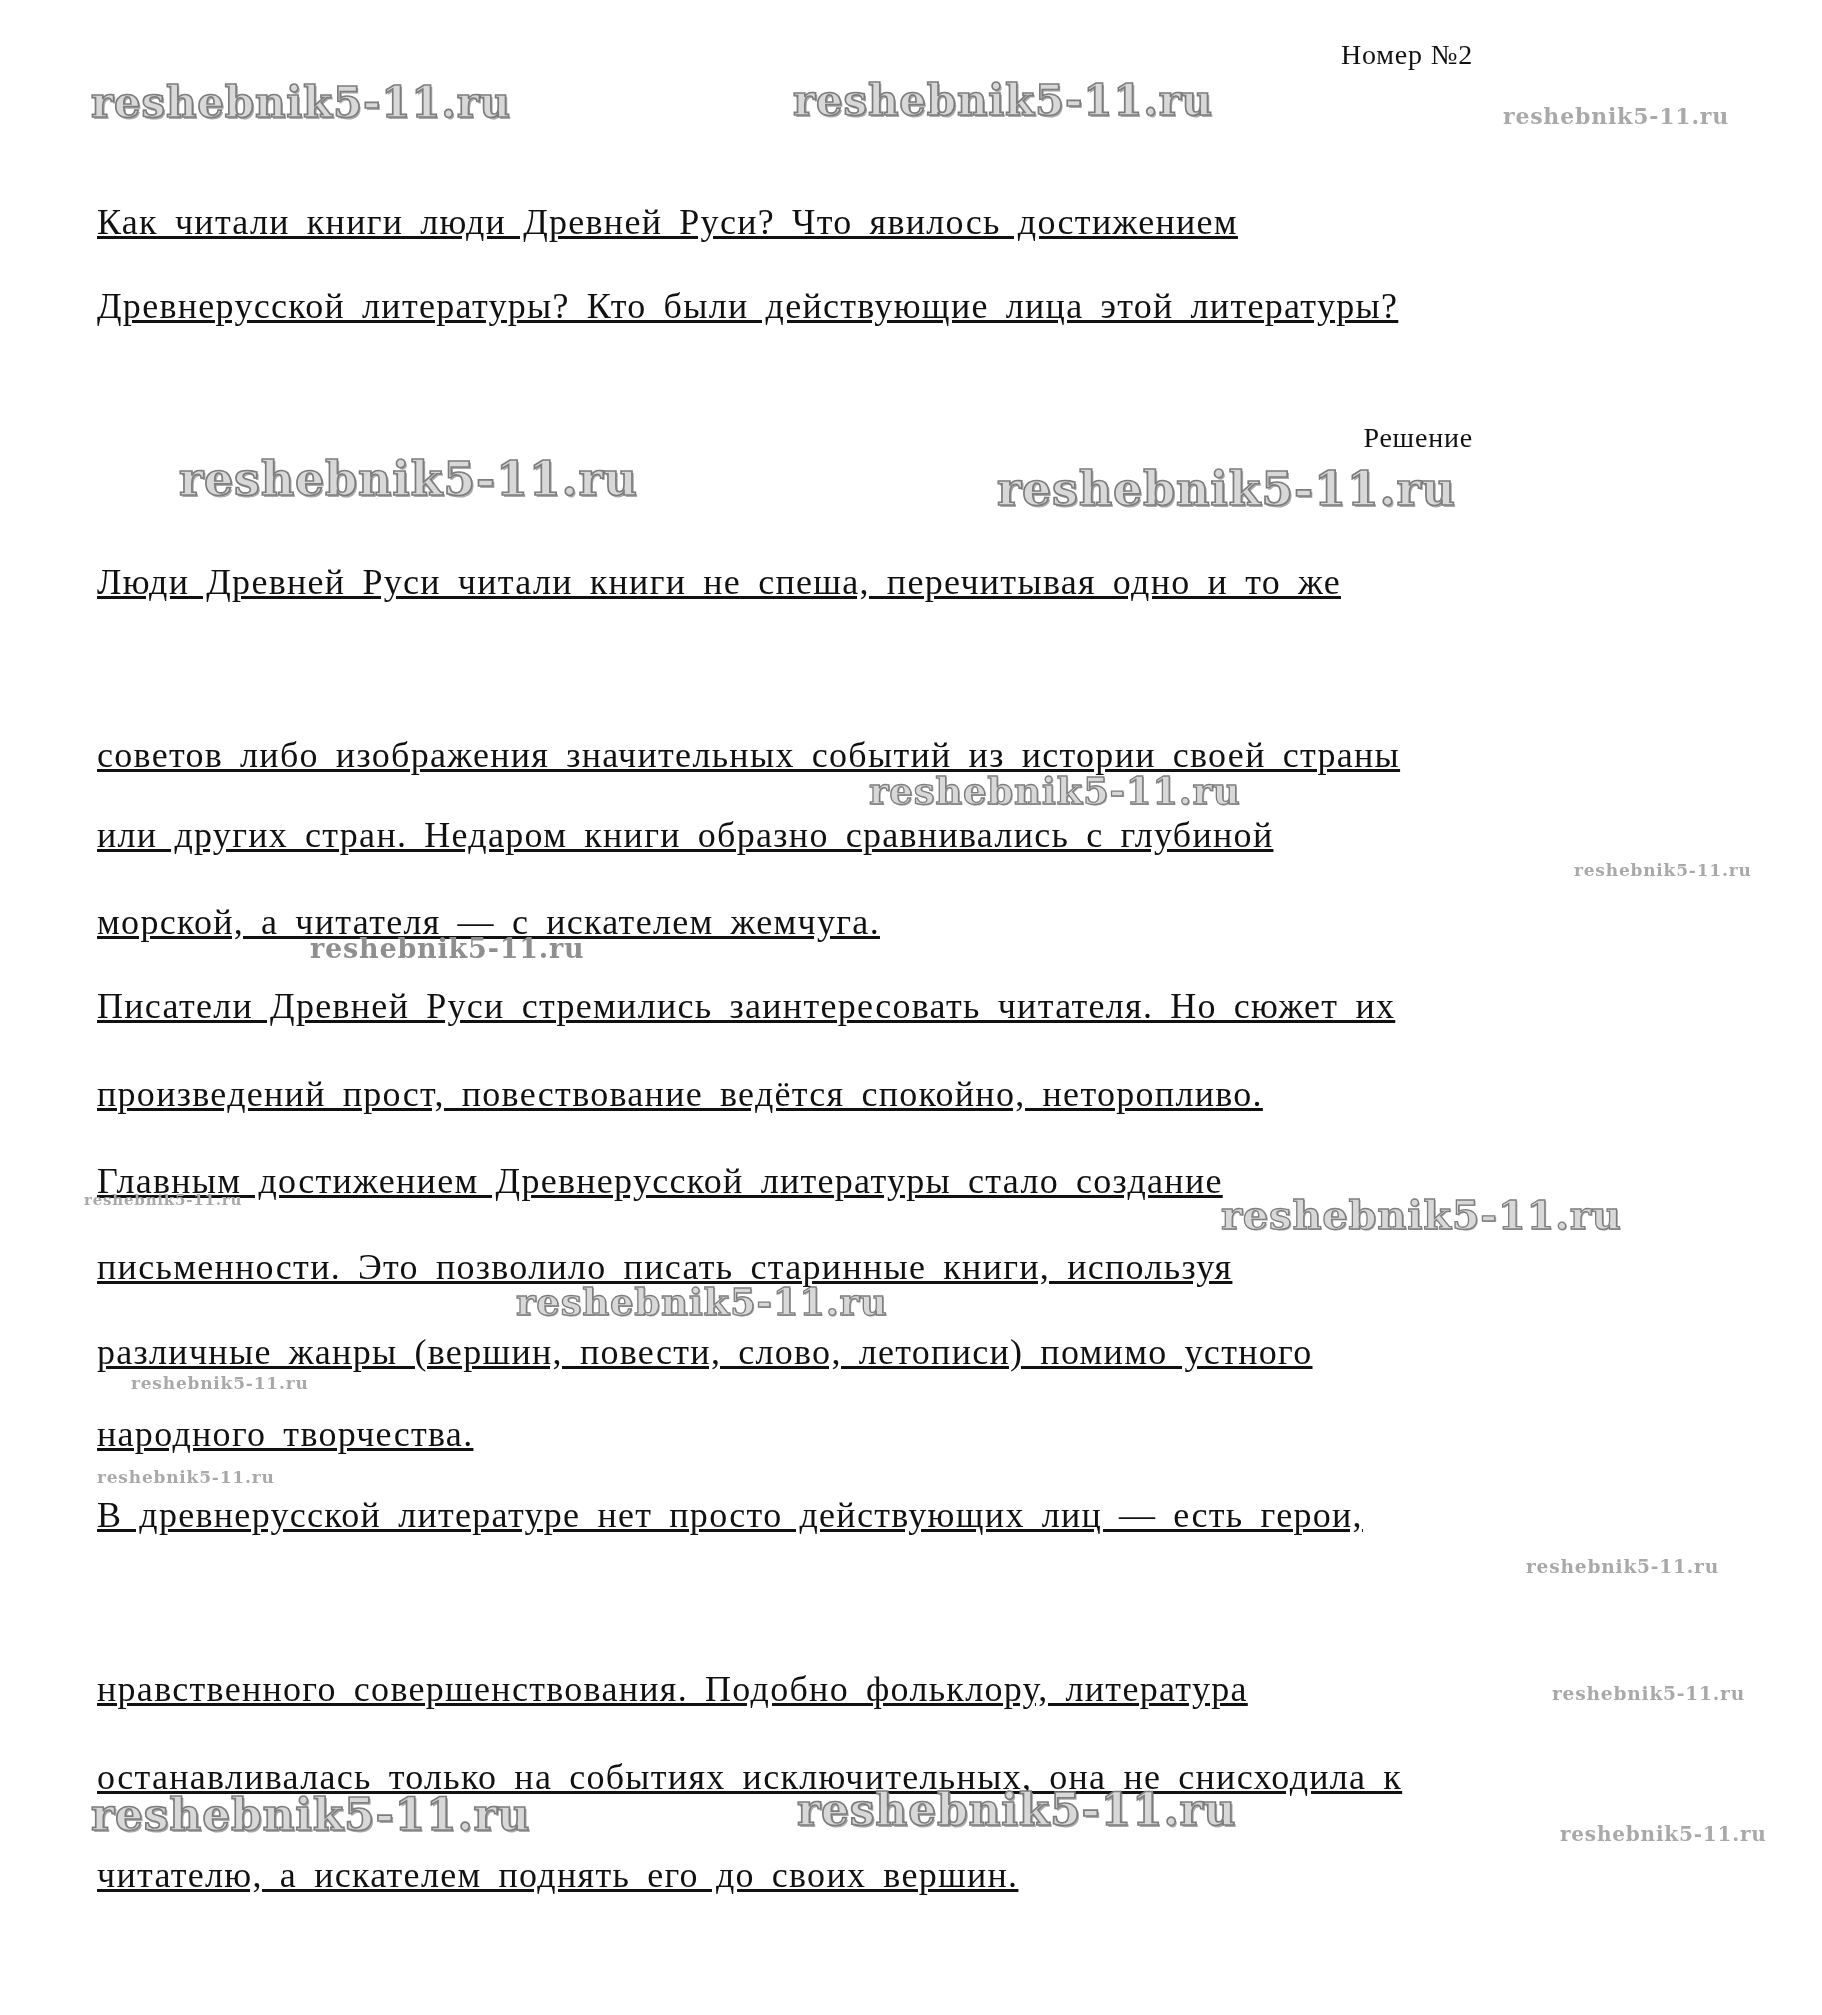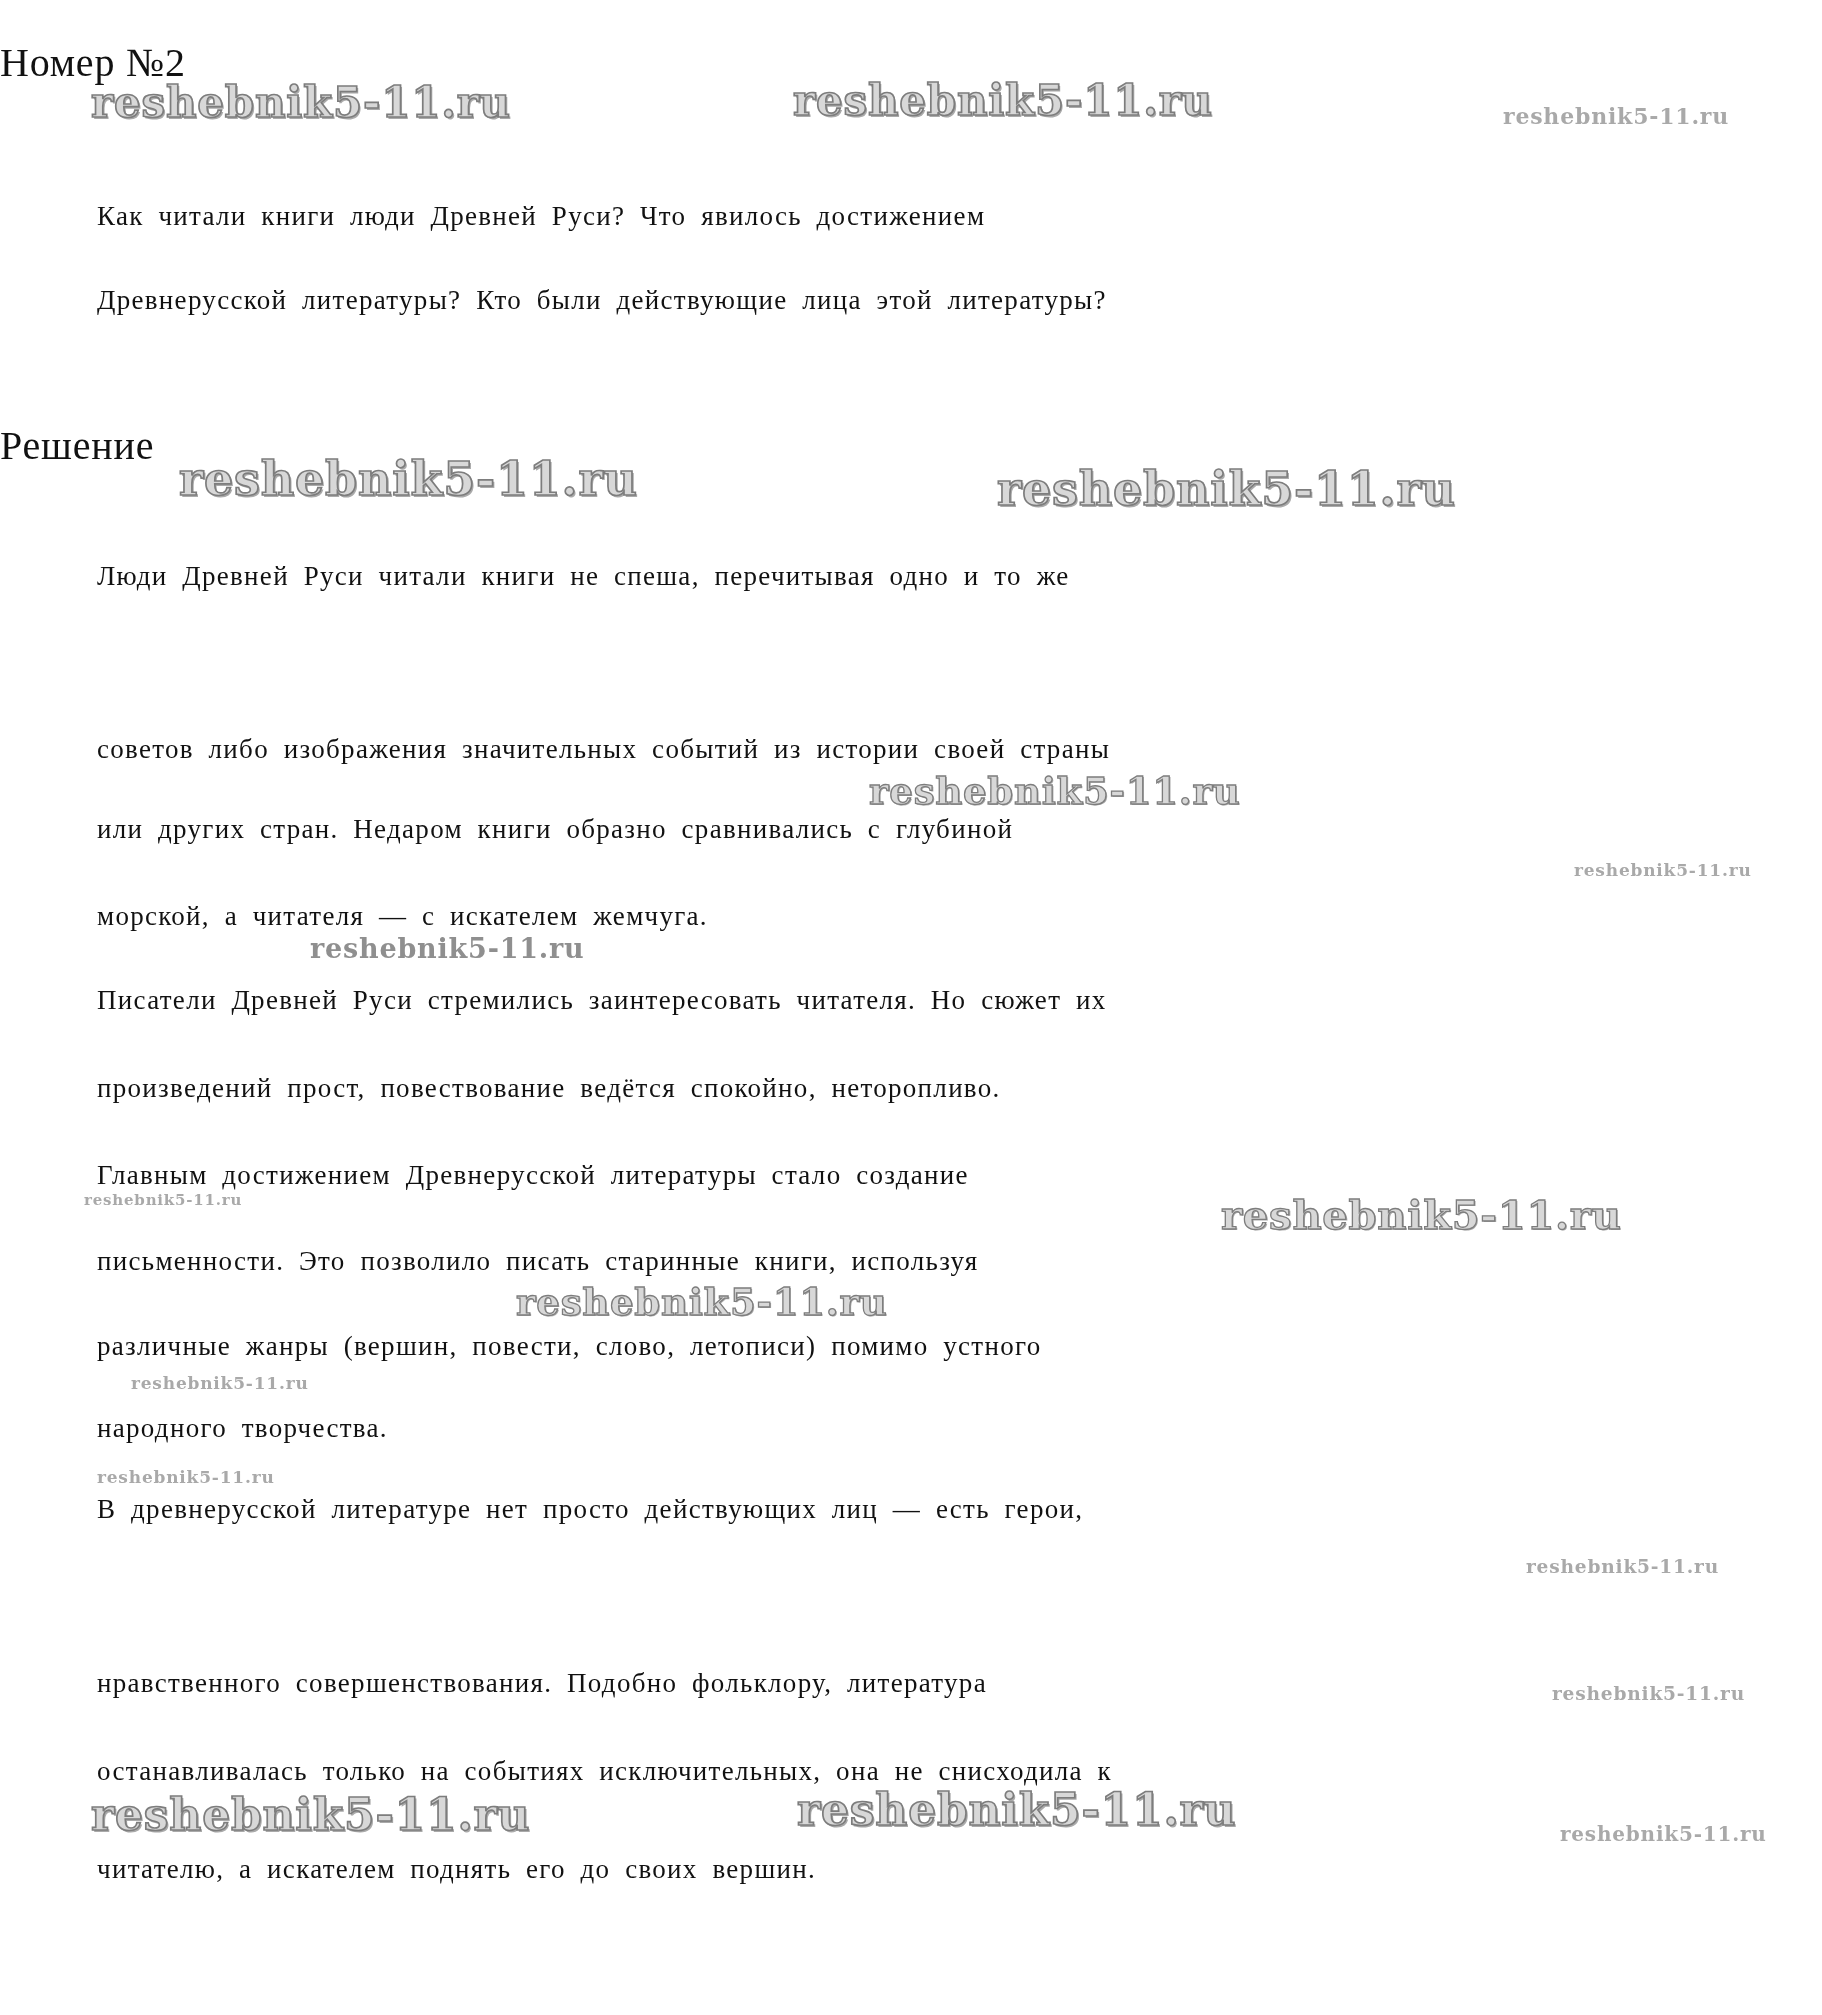--- a/index.html
+++ b/index.html
@@ -16,32 +16,33 @@
     overflow: hidden;
   }
   .page {
     position: absolute;
     inset: 0;
   }
   .centered {
     position: absolute;
     left: 0;
     width: 1473px;
-    text-align: left;
-    font-size: 40px;
+    text-align: right;
+    font-size: 28px;
     letter-spacing: 0.8px;
   }
   .line {
     position: absolute;
     left: 97px;
     width: 1653px;
-    font-size: 27px;
+    font-size: 36px;
     letter-spacing: 1.3px;
     word-spacing: 6.7px;
     white-space: nowrap;
+    text-decoration: underline;
   }
   
   .wm {
     position: absolute;
     font-family: "DejaVu Serif", "Liberation Serif", serif;
     font-weight: bold;
     white-space: nowrap;
     letter-spacing: 0.8px;
     user-select: none;
   }

